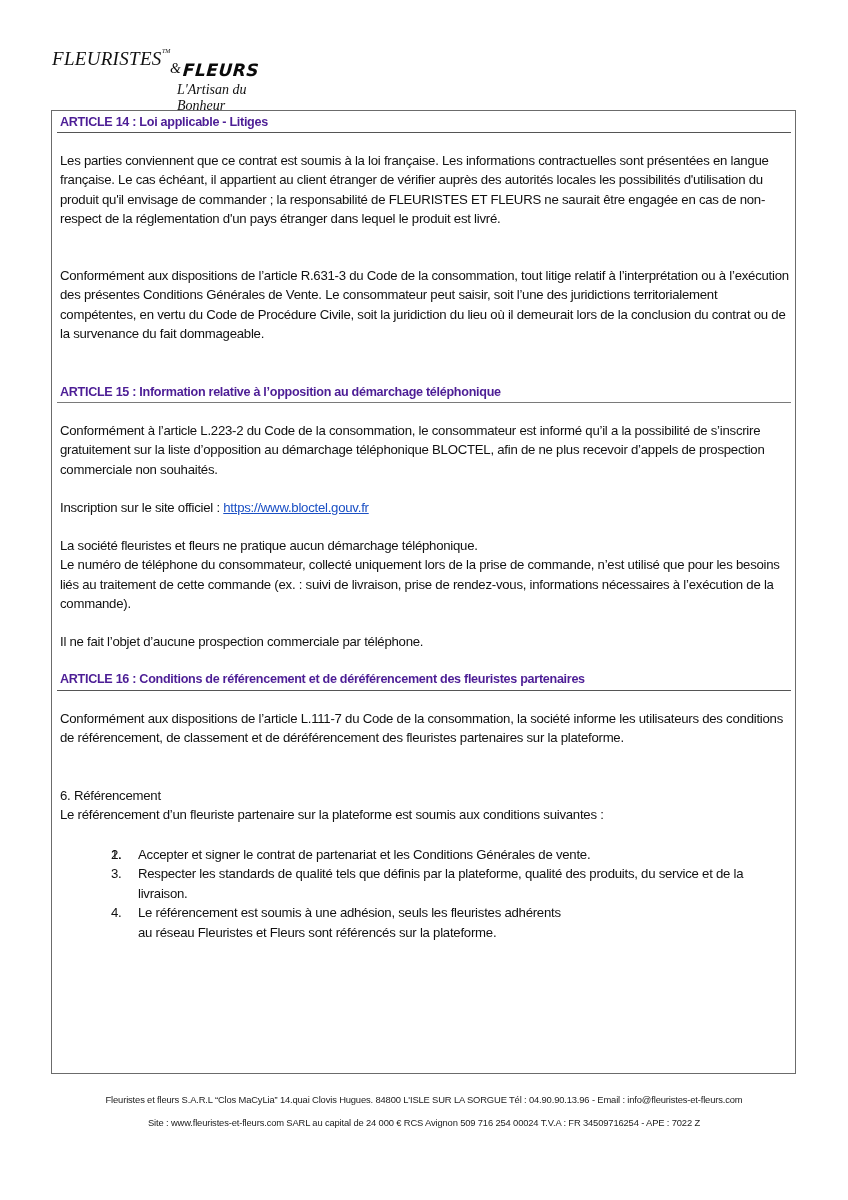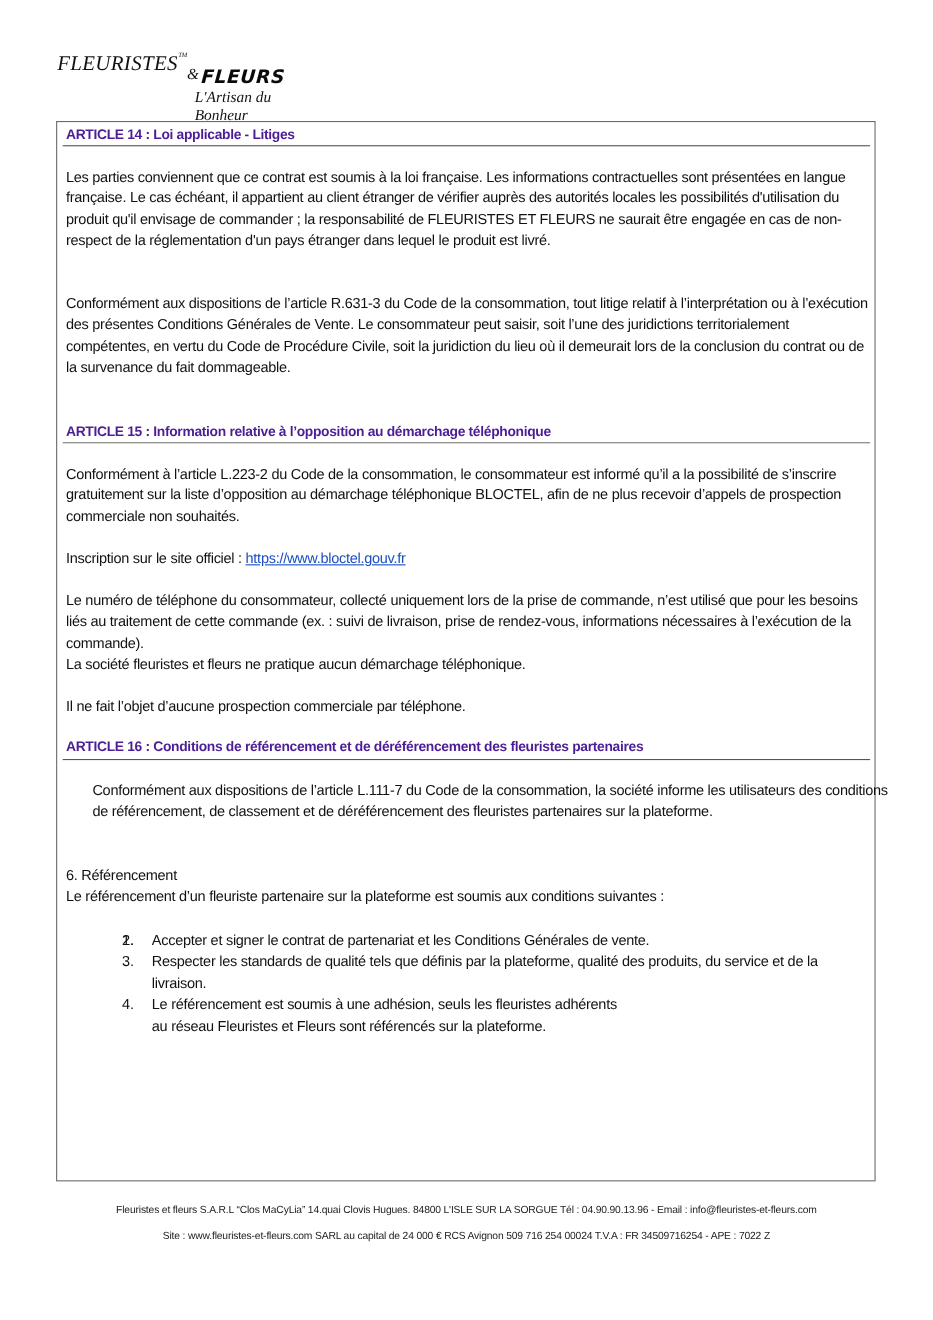--- a/index.html
+++ b/index.html
@@ -63,31 +63,31 @@
 <div class="heading" style="top:383px;">ARTICLE 15 : Information relative à l’opposition au démarchage téléphonique</div>
 <div class="rule" style="top:402px;"></div>
 
 <div class="text" style="top:421px;">
   <p>Conformément à l’article L.223-2 du Code de la consommation, le consommateur est informé qu’il a la possibilité de s’inscrire gratuitement sur la liste d’opposition au démarchage téléphonique BLOCTEL, afin de ne plus recevoir d’appels de prospection commerciale non souhaités.</p>
 </div>
 <div class="text" style="top:498px;">
   <span>Inscription sur le site officiel : </span><a class="link">https://www.bloctel.gouv.fr</a>
 </div>
 <div class="text" style="top:536px;">
+  <p>La société fleuristes et fleurs ne pratique aucun démarchage téléphonique.</p>
   <p>Le numéro de téléphone du consommateur, collecté uniquement lors de la prise de commande, n’est utilisé que pour les besoins liés au traitement de cette commande (ex. : suivi de livraison, prise de rendez-vous, informations nécessaires à l’exécution de la commande).</p>
-  <p>La société fleuristes et fleurs ne pratique aucun démarchage téléphonique.</p>
 </div>
 <div class="text" style="top:632px;">
   <p>Il ne fait l’objet d’aucune prospection commerciale par téléphone.</p>
 </div>
 
 <div class="heading" style="top:670px;">ARTICLE 16 : Conditions de référencement et de déréférencement des fleuristes partenaires</div>
 <div class="rule dark" style="top:690px;"></div>
 
-<div class="text" style="top:709px;margin-left:24px;">
+<div class="text" style="top:709px;">
   <p>Conformément aux dispositions de l’article L.111-7 du Code de la consommation, la société informe les utilisateurs des conditions de référencement, de classement et de déréférencement des fleuristes partenaires sur la plateforme.</p>
 </div>
 <div class="text" style="top:786px;">
   <p>6. Référencement</p>
   <p>Le référencement d’un fleuriste partenaire sur la plateforme est soumis aux conditions suivantes :</p>
 </div>
 
 <div class="text" style="top:845px; left:60px;">
   <ol class="conds">
     <li>

